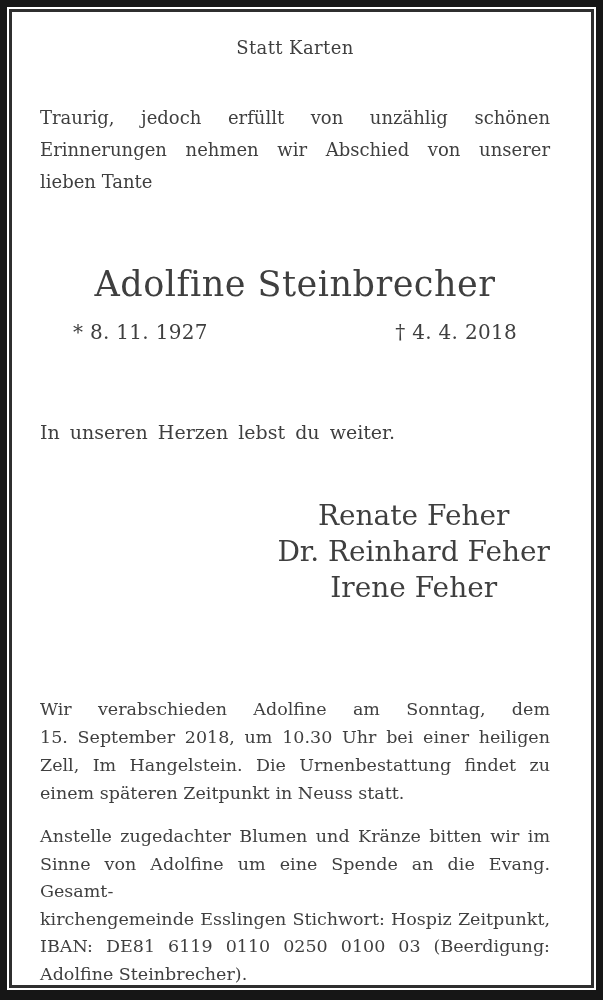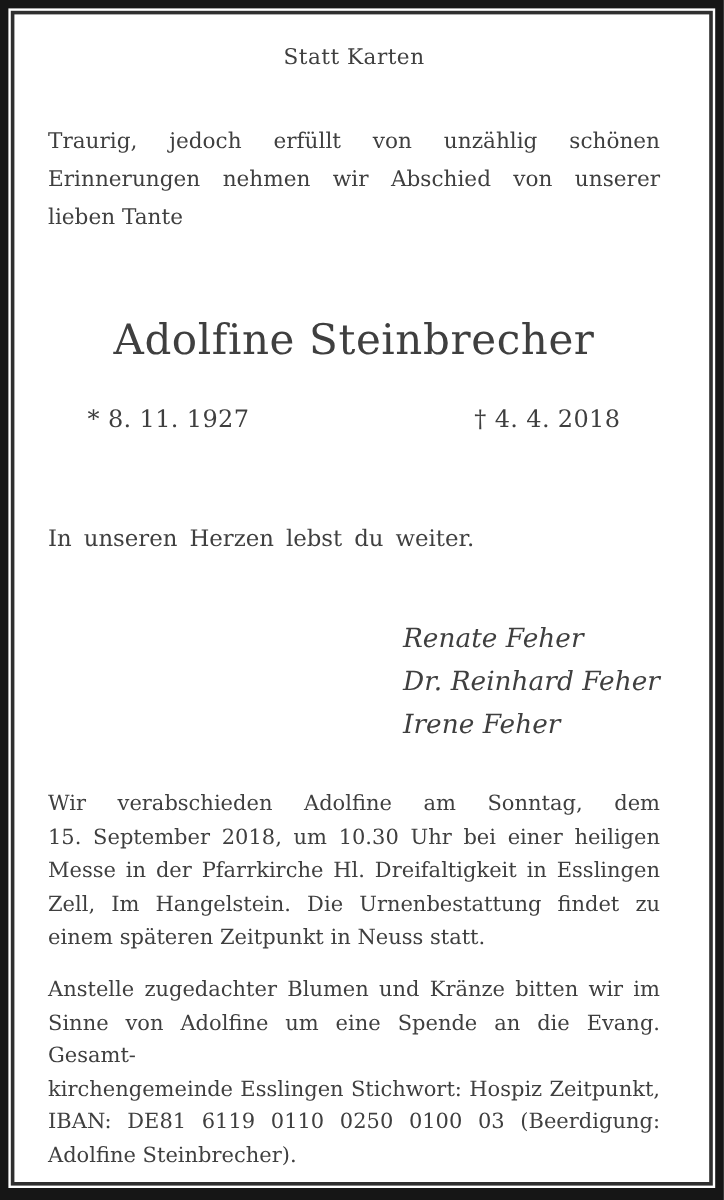--- a/index.html
+++ b/index.html
@@ -42,46 +42,45 @@
 
   .deceased-name {
     margin-top: 64px;
     font-size: 35px; line-height: 44px;
     text-align: center;
     letter-spacing: 0.5px;
     white-space: nowrap;
   }
 
   .dates-row {
-    margin-top: 30px;
+    margin-top: 13px;
     display: flex;
     justify-content: space-between;
     padding: 0 33px;
     font-size: 20px; line-height: 26px;
     letter-spacing: 0.3px;
     white-space: nowrap;
   }
 
   .motto {
     margin-top: 74px;
     font-size: 19px; line-height: 26px;
     word-spacing: 4px;
   }
 
   .mourners {
     margin-top: 53px;
     margin-left: auto;
     width: fit-content;
-    font-size: 22px; line-height: 36px;
-    text-align: left;
-    font-style: italic;
+    font-size: 28px; line-height: 36px;
+    text-align: center;
   }
 
   .funeral-info {
-    margin-top: 33px;
+    margin-top: 89px;
     font-size: 17.5px; line-height: 28px;
   }
 
   .donation-info {
     margin-top: 16px;
     font-size: 17.5px; line-height: 27.5px;
   }
   .donation-info .jline { word-spacing: -1px; }
 </style>
 </head>
@@ -110,21 +109,20 @@
 
       <div class="mourners">
         <div>Renate Feher</div>
         <div>Dr. Reinhard Feher</div>
         <div>Irene Feher</div>
       </div>
 
       <div class="funeral-info">
         <div class="jline">Wir verabschieden Adolfine am Sonntag, dem</div>
         <div class="jline">15. September 2018, um 10.30 Uhr bei einer heiligen</div>
-        <div class="jline">Messe in der Pfarrkirche Hl. Dreifaltigkeit in Esslingen</div>
         <div class="jline">Zell, Im Hangelstein. Die Urnenbestattung findet zu</div>
         <div class="lline">einem späteren Zeitpunkt in Neuss statt.</div>
       </div>
 
       <div class="donation-info">
         <div class="jline">Anstelle zugedachter Blumen und Kränze bitten wir im</div>
         <div class="jline">Sinne von Adolfine um eine Spende an die Evang. Gesamt-</div>
         <div class="jline">kirchengemeinde Esslingen Stichwort: Hospiz Zeitpunkt,</div>
         <div class="jline">IBAN: DE81 6119 0110 0250 0100 03 (Beerdigung:</div>
         <div class="lline">Adolfine Steinbrecher).</div>

